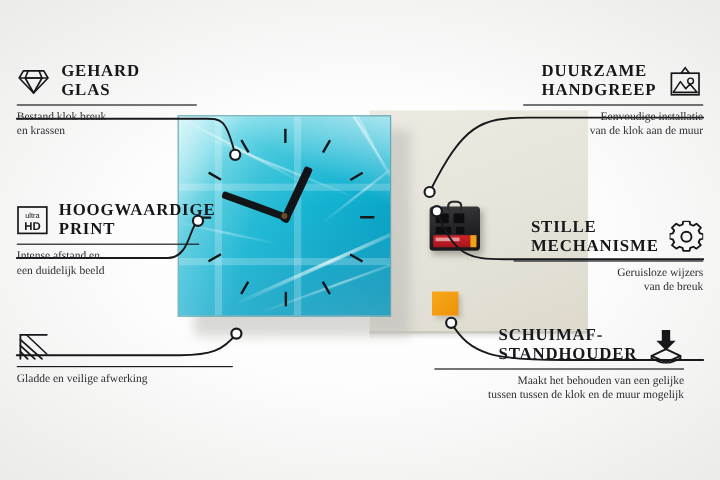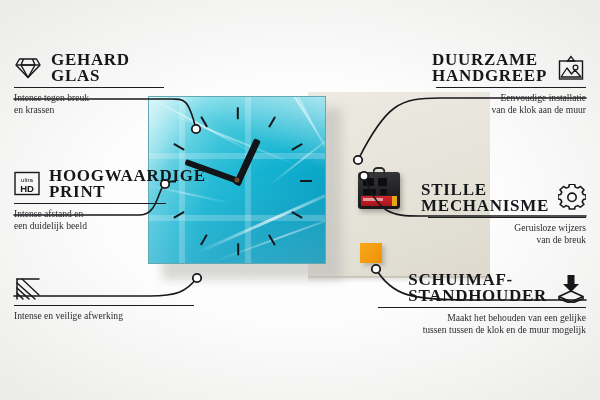--- a/index.html
+++ b/index.html
@@ -151,21 +151,21 @@
   .f-head {
     display: flex;
     align-items: center;
     gap: 9px;
   }
   .f-left .f-head { justify-content: flex-start; }
   .f-right .f-head { justify-content: flex-end; }
   .f-title {
     font-family: "Liberation Serif", "DejaVu Serif", serif;
     font-weight: 700;
-    font-size: 17px;
+    font-size: 14px;
     line-height: 15.5px;
     letter-spacing: .7px;
     color: #15171a;
     text-transform: uppercase;
     white-space: pre-line;
   }
   .f-left .f-title { text-align: left; }
   .f-right .f-title { text-align: left; }
   .f-rule {
     height: 1px;
@@ -280,21 +280,21 @@
             <path d="M2,9 L26,9"></path>
             <path d="M9.5,3 L7,9 L14,21.5 L21,9 L18.5,3"></path>
             <path d="M7,9 L21,9"></path>
           </g>
         </svg>
       </span>
       <span class="f-title">GEHARD
 GLAS</span>
     </div>
     <div class="f-rule"></div>
-    <div class="f-desc">Intense tegen breuk
+    <div class="f-desc">Bestand klok breuk
 en krassen</div>
   </div>
 
   <div class="feature f-left" style="left:14px; top:168px; width:152px;">
     <div class="f-head">
       <span class="f-icon">
         <svg class="icon-svg" width="26" height="25" viewBox="0 0 26 25">
           <rect x="1" y="1.5" width="24" height="22" fill="none" stroke="#15171a" stroke-width="1.4"></rect>
           <text x="13" y="11" font-family="Liberation Sans, sans-serif" font-size="6.2" text-anchor="middle" fill="#15171a">ultra</text>
           <text x="13" y="20.5" font-family="Liberation Sans, sans-serif" font-size="9.5" font-weight="bold" text-anchor="middle" fill="#15171a">HD</text>
@@ -317,21 +317,21 @@
             <path d="M3,2 L3,22"></path>
             <path d="M3,6 L21,22"></path>
             <path d="M3,11 L15,22"></path>
             <path d="M3,16 L9,22"></path>
             <path d="M8,2 L25,18" stroke-width="1.3"></path>
           </g>
         </svg>
       </span>
     </div>
     <div class="f-rule"></div>
-    <div class="f-desc">Intense en veilige afwerking</div>
+    <div class="f-desc">Gladde en veilige afwerking</div>
   </div>
 
   <div class="feature f-right" style="left:436px; top:52px; width:150px;">
     <div class="f-head">
       <span class="f-title">DUURZAME
 HANDGREEP</span>
       <span class="f-icon">
         <svg class="icon-svg" width="30" height="26" viewBox="0 0 30 26">
           <path d="M15,1.5 L11.5,6 L18.5,6 Z" fill="none" stroke="#15171a" stroke-width="1.3"></path>
           <rect x="3.5" y="6" width="23" height="18" fill="none" stroke="#15171a" stroke-width="1.4"></rect>
@@ -360,21 +360,21 @@
             <circle cx="14" cy="13.3" r="4.2"></circle>
           </g>
         </svg>
       </span>
     </div>
     <div class="f-rule"></div>
     <div class="f-desc">Geruisloze wijzers
 van de breuk</div>
   </div>
 
-  <div class="feature f-right" style="left:378px; top:272px; width:208px;">
+  <div class="feature f-right" style="left:362px; top:272px; width:208px;">
     <div class="f-head">
       <span class="f-title">SCHUIMAF-
 STANDHOUDER</span>
       <span class="f-icon">
         <svg class="icon-svg" width="30" height="30" viewBox="0 0 30 30">
           <path d="M11.5,2 L18.5,2 L18.5,11 L23,11 L15,19 L7,11 L11.5,11 Z" fill="#15171a"></path>
           <path d="M15,18 L27,23.5 L15,29 L3,23.5 Z" fill="none" stroke="#15171a" stroke-width="1.6" stroke-linejoin="round"></path>
           <path d="M3,23.5 L3,25.8 L15,30.5 L27,25.8 L27,23.5" fill="none" stroke="#15171a" stroke-width="1.6" stroke-linejoin="round"></path>
         </svg>
       </span>

